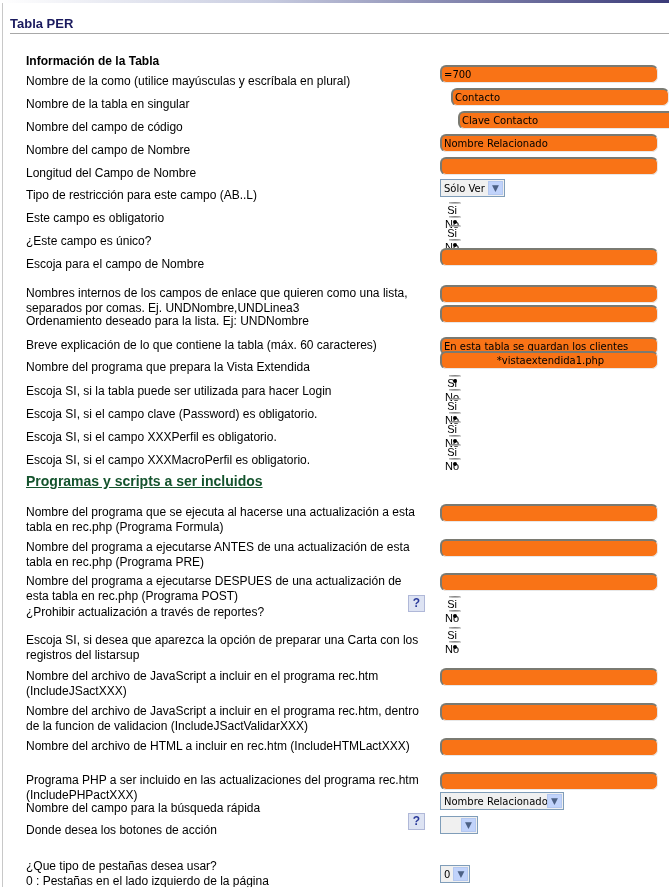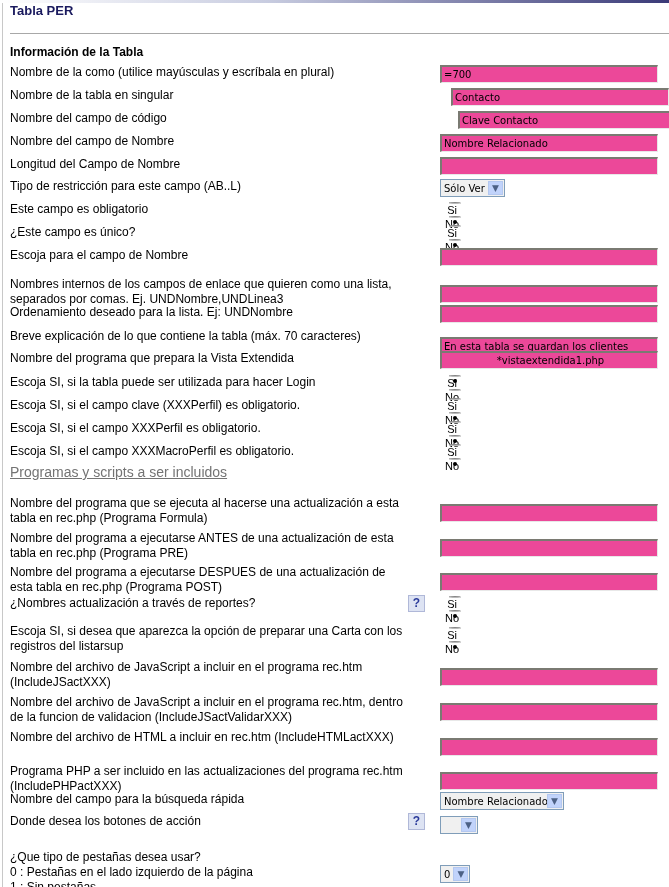--- a/index.html
+++ b/index.html
@@ -1,30 +1,30 @@
 <!DOCTYPE html>
 <html><head>
 <meta charset="utf-8">
 <style>
   html, body { margin:0; padding:0; background:#fff; }
   body { width:669px; height:887px; overflow:hidden; position:relative;
          font-family:"Liberation Sans", sans-serif; font-size:12px; color:#000; }
   .topbar { position:absolute; left:0; top:0; width:669px; height:3px;
             background:linear-gradient(to right,#ffffff 0%,#c8cce0 40%,#3a3a78 100%); }
   .leftline { position:absolute; left:2px; top:3px; width:1px; height:884px; background:#c8c8c8; }
-  .title { position:absolute; left:10px; top:3px; font-size:13px; font-weight:bold; color:#1a1a5e;text-align:center; }
+  .title { position:absolute; left:10px; top:16px; font-size:13px; font-weight:bold; color:#1a1a5e;text-align:center; }
   .title-rule { position:absolute; left:10px; top:33px; width:659px; height:1px; background:#a8a8a8; }
   .row { position:absolute; left:10px; width:659px; }
-  .label { position:absolute; left:0; width:395px; line-height:15px; }
+  .label { position:absolute; left:16px; width:395px; line-height:15px;margin-top:9px; }
   .sec { font-weight:bold; font-size:12px; }
-  .sec2 { font-weight:normal; font-size:14px; color:#737373; text-decoration:underline; }
+  .sec2 { font-weight:bold; font-size:14px; color:#14532d; text-decoration:underline; }
   .ctrl { position:absolute; left:430px; }
-  .tbox { width:213px; height:15px; background:#ec4899; border-top:2px solid #7a7a72; border-left:2px solid #7a7a72;
+  .tbox { width:213px; height:15px; background:#f97316; border-top:2px solid #7a7a72; border-left:2px solid #7a7a72;
           border-right:1px solid #e8e8e8; border-bottom:1px solid #e8e8e8; font-family:"DejaVu Sans", sans-serif;
-          font-size:10px; line-height:15px; padding-left:2px; white-space:nowrap; overflow:hidden; box-sizing:content-box; }
+          font-size:10px; line-height:15px; padding-left:2px; white-space:nowrap; overflow:hidden; box-sizing:content-box;border-radius:6px; }
   .sel { display:inline-flex; align-items:center; height:16px; border:1px solid #7f9db9; background:#f0f0f0;
          font-family:"DejaVu Sans", sans-serif; font-size:10px; }
   .sel .val { padding:0 3px; white-space:nowrap; }
   .sel .arr { width:15px; height:14px; margin-right:1px; background:#c1d3fb; color:#4d6185; font-size:9px;
               display:flex; align-items:center; justify-content:center; border:1px solid #b4c8f0; box-sizing:border-box; }
   .radios { display:flex; align-items:center; font-size:11px; height:16px;flex-direction:column; }
   .radio { width:10px; height:10px; border-radius:50%; border:1px solid #bbb; border-top-color:#888; border-left-color:#888;
            background:#fff; position:relative; display:inline-block; margin-right:3px; }
   .radio.on::after { content:""; position:absolute; left:3px; top:3px; width:4px; height:4px; border-radius:50%; background:#000; }
   .rl { margin-right:8px; }
@@ -114,21 +114,21 @@
         <div class="tbox"></div>
       </div>
     </div>
     <div class="row" style="top: 305px;">
       <div class="label" style="white-space: pre-line;">Ordenamiento deseado para la lista. Ej: UNDNombre</div>
       <div class="ctrl" style="top: 0px;">
         <div class="tbox"></div>
       </div>
     </div>
     <div class="row" style="top: 329px;">
-      <div class="label" style="white-space: pre-line;">Breve explicación de lo que contiene la tabla (máx. 70 caracteres)</div>
+      <div class="label" style="white-space: pre-line;">Breve explicación de lo que contiene la tabla (máx. 60 caracteres)</div>
       <div class="ctrl" style="top: 8px;">
         <div class="tbox">En esta tabla se guardan los clientes</div>
       </div>
     </div>
     <div class="row" style="top: 351px;">
       <div class="label" style="white-space: pre-line;">Nombre del programa que prepara la Vista Extendida</div>
       <div class="ctrl" style="top: 0px; text-align: center;">
         <div class="tbox">*vistaextendida1.php</div>
       </div>
     </div>
@@ -137,21 +137,21 @@
       <div class="ctrl" style="top: 0px;">
         <div class="radios" style="padding-left: 5px;">
           <span class="radio on"></span>
           <span class="rl">Si</span>
           <span class="radio"></span>
           <span class="rl">No</span>
         </div>
       </div>
     </div>
     <div class="row" style="top: 398px;">
-      <div class="label" style="white-space: pre-line;">Escoja SI, si el campo clave (XXXPerfil) es obligatorio.</div>
+      <div class="label" style="white-space: pre-line;">Escoja SI, si el campo clave (Password) es obligatorio.</div>
       <div class="ctrl" style="top: 0px;">
         <div class="radios" style="padding-left: 5px;">
           <span class="radio"></span>
           <span class="rl">Si</span>
           <span class="radio on"></span>
           <span class="rl">No</span>
         </div>
       </div>
     </div>
     <div class="row" style="top: 421px;">
@@ -191,21 +191,21 @@
         <div class="tbox"></div>
       </div>
     </div>
     <div class="row" style="top: 565px;">
       <div class="label" style="white-space: pre-line;">Nombre del programa a ejecutarse DESPUES de una actualización de esta tabla en rec.php (Programa POST)</div>
       <div class="ctrl" style="top: 8px;">
         <div class="tbox"></div>
       </div>
     </div>
     <div class="row" style="top: 596px;">
-      <div class="label" style="white-space: pre-line;">¿Nombres actualización a través de reportes?</div>
+      <div class="label" style="white-space: pre-line;">¿Prohibir actualización a través de reportes?</div>
       <div class="help" style="top: -1px;">?</div>
       <div class="ctrl" style="top: 0px;">
         <div class="radios" style="padding-left: 5px;">
           <span class="radio"></span>
           <span class="rl">Si</span>
           <span class="radio on"></span>
           <span class="rl">No</span>
         </div>
       </div>
     </div>

